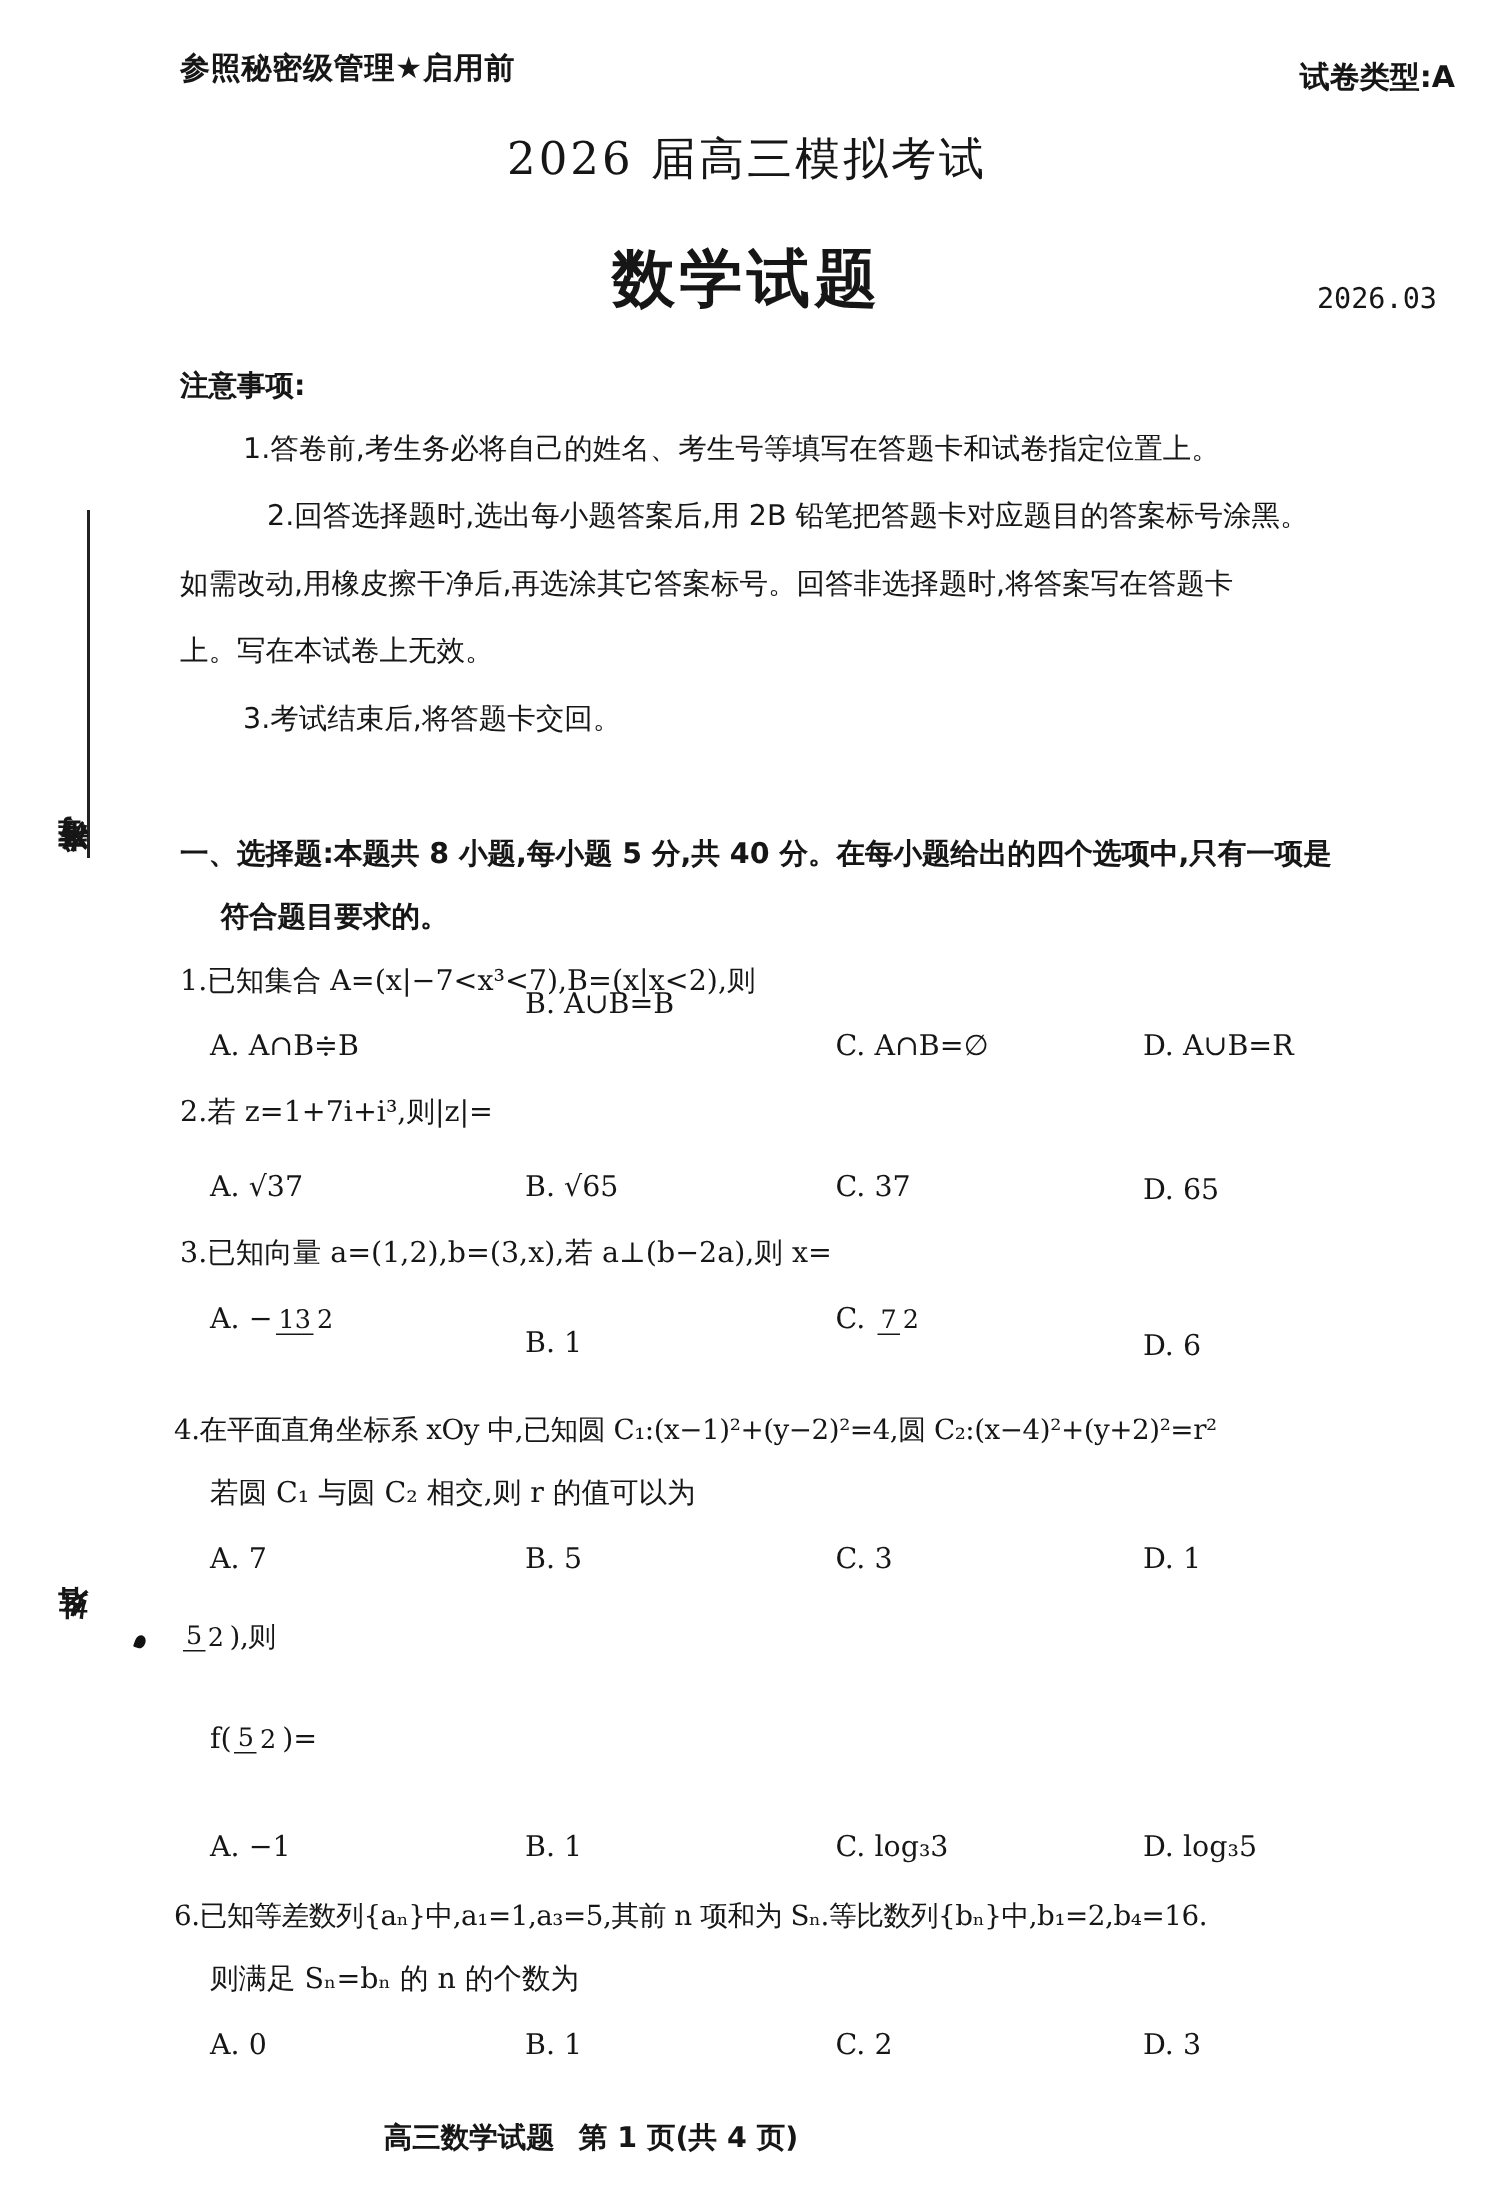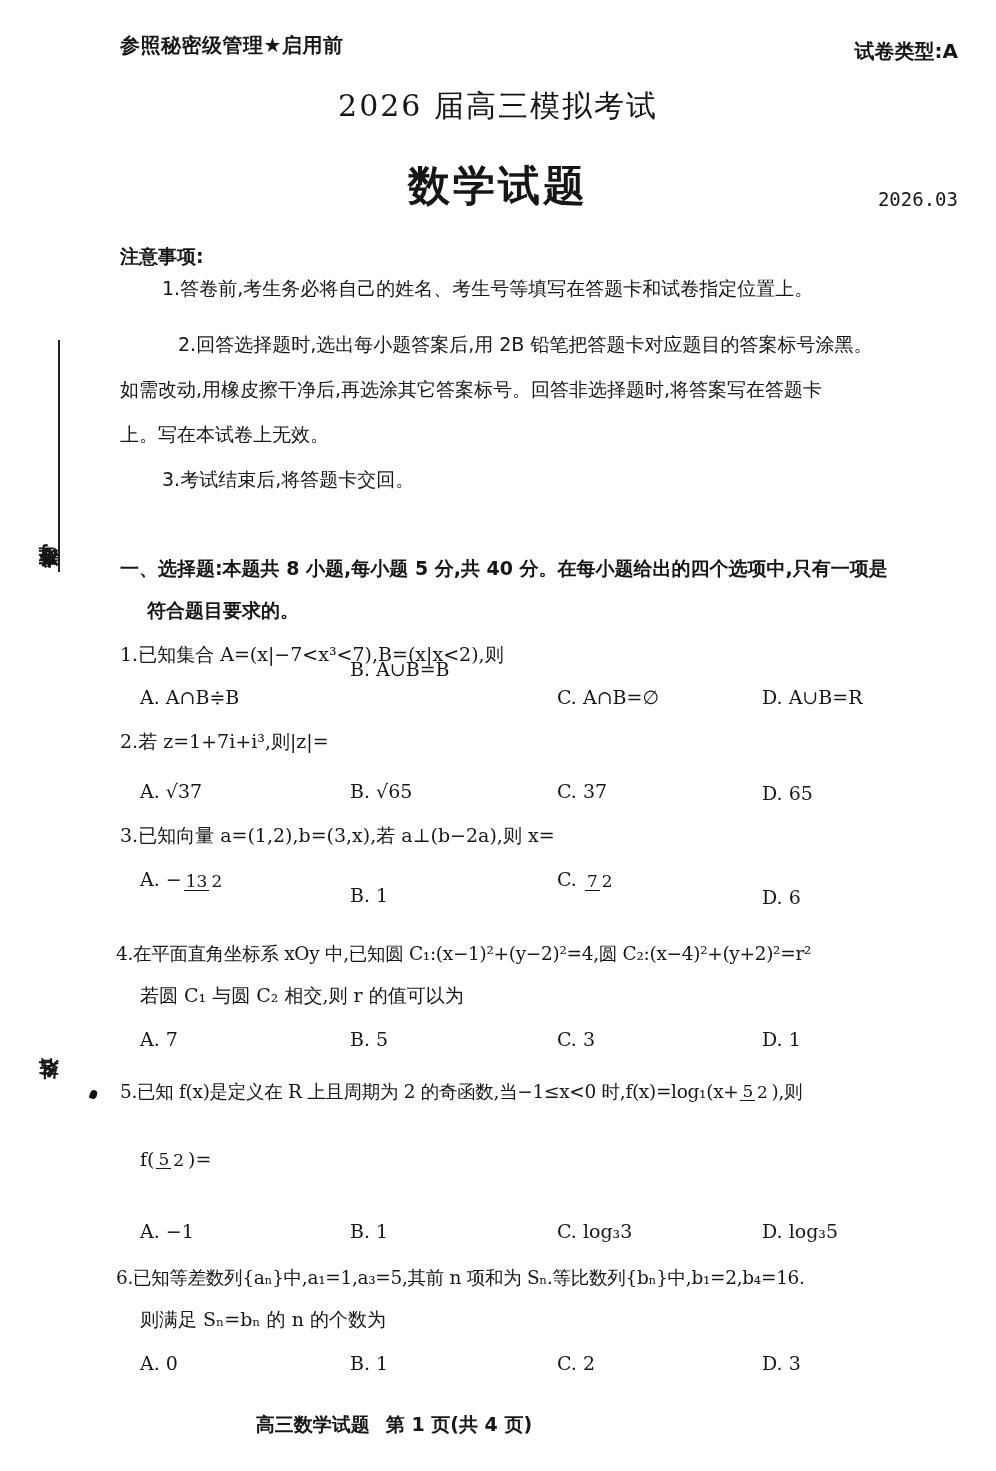--- a/index.html
+++ b/index.html
@@ -4,28 +4,28 @@
 <style>
   html, body { margin: 0; padding: 0; background: #ffffff; }
   body {
     width: 996px; height: 1471px; position: relative; overflow: hidden;
     color: #161616;
     font-family: "DejaVu Serif", "Liberation Serif", serif;
   }
   .abs { position: absolute; }
   .sans { font-family: "DejaVu Sans", "Liberation Sans", sans-serif; }
   .header-left { left: 120px; top: 32px; font-size: 20px; font-weight: bold; letter-spacing: 0.5px; }
-  .header-right { right: 38px; top: 38px; font-size: 20px; font-weight: bold; }
+  .header-right { right: 26px; top: 38px; font-size: 20px; font-weight: bold; }
   .exam-title { left: 0; width: 996px; top: 86px; text-align: center; font-size: 30px; letter-spacing: 2px; }
   .subject-title { left: 0; width: 996px; top: 158px; text-align: center; font-size: 42px; font-weight: bold; letter-spacing: 3px; }
   .exam-date { right: 38px; top: 188px; font-size: 19px; font-family: "DejaVu Sans Mono", "Liberation Mono", monospace; }
 
   .notes-heading { left: 120px; top: 244px; font-size: 19px; font-weight: bold; }
   .note { font-size: 19px; line-height: 19px; }
-  .note.n1 { left: 162px; top: 279px; }
+  .note.n1 { left: 162px; top: 290px; }
   .note.n2a { left: 162px; top: 335px; margin-left: 16px; }
   .note.n2b { left: 120px; top: 380px; }
   .note.n2c { left: 120px; top: 425px; }
   .note.n3 { left: 162px; top: 470px; }
 
   .section-heading { left: 120px; top: 556px; font-size: 19px; font-weight: bold; }
   .section-heading2 { left: 147px; top: 598px; font-size: 19px; font-weight: bold; }
 
   .q { font-size: 19px; line-height: 19px; }
   .opt { font-size: 19px; line-height: 19px; }
@@ -96,21 +96,20 @@
 <div class="abs opt optD" style="top:888px;">D. 6</div>
 
 <div class="abs q" style="left:116px; top:944px; font-size:18.5px; letter-spacing:-0.3px;">4.在平面直角坐标系 xOy 中,已知圆 C₁:(x−1)²+(y−2)²=4,圆 C₂:(x−4)²+(y+2)²=r²</div>
 <div class="abs q" style="left:140px; top:986px;">若圆 C₁ 与圆 C₂ 相交,则 r 的值可以为</div>
 <div class="abs opt optA" style="top:1030px;">A. 7</div>
 <div class="abs opt optB" style="top:1030px;">B. 5</div>
 <div class="abs opt optC" style="top:1030px;">C. 3</div>
 <div class="abs opt optD" style="top:1030px;">D. 1</div>
 
 <div class="abs q" style="left:120px; top:1082px; font-size:18.5px; letter-spacing:-0.3px; display:flex; align-items:center;">
-  <span>5.已知 f(x)是定义在 R 上且周期为 2 的奇函数,当−1≤x&lt;0 时,f(x)=log₁(x+</span>
     <span class="frac">
       <span class="num">5</span>
       <span class="den">2</span>
     </span>
     <span>),则</span>
 </div>
 <div class="abs q" style="left:140px; top:1150px; display:flex; align-items:center;">
   <span>f(</span>
     <span class="frac">
       <span class="num">5</span>

